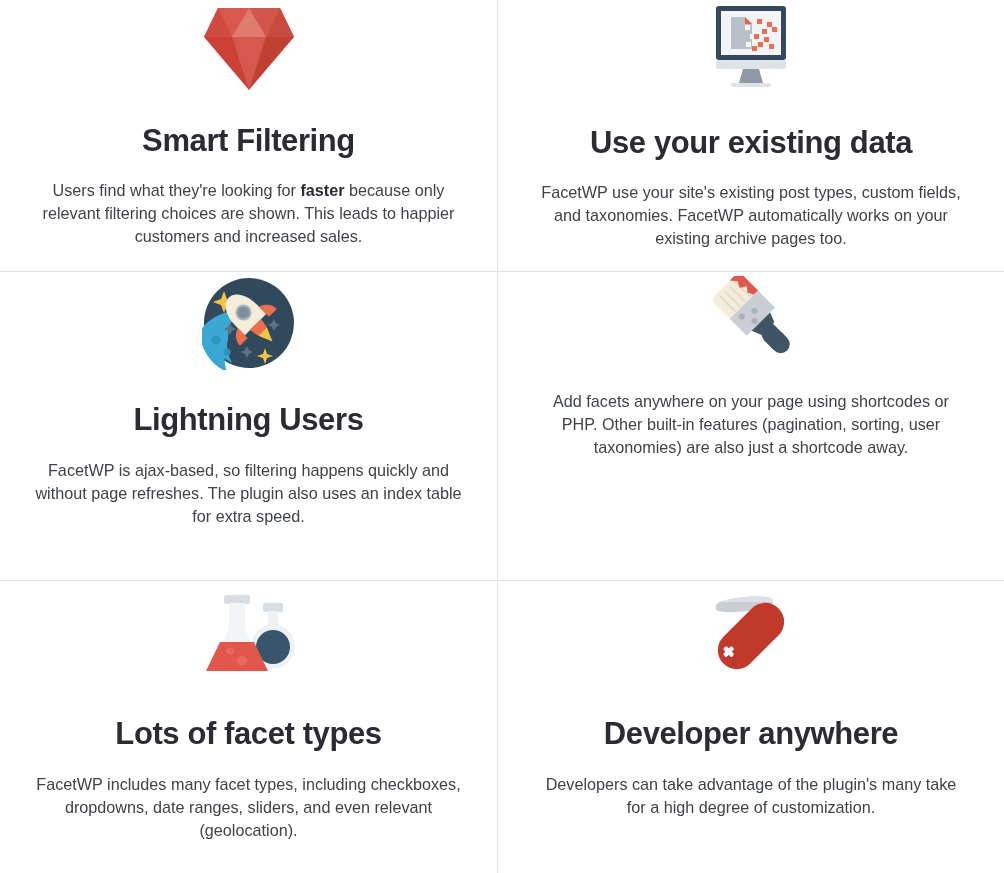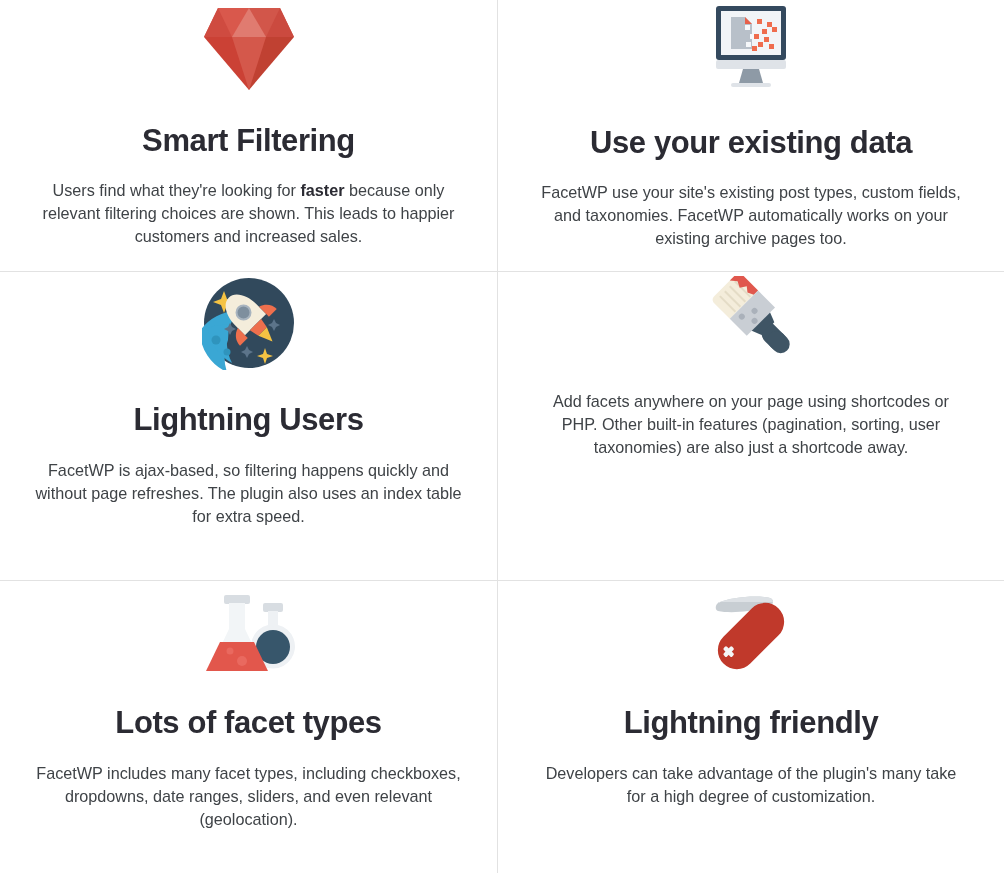--- a/index.html
+++ b/index.html
@@ -74,21 +74,21 @@
   
   .cell-r1 .feature-icon { margin-top: 4px; }
   .cell-r1 .feature-title { margin-top: 31px; }
   .cell-r1 .feature-desc  { margin-top: 19px; }
 
   .cell-r2 .feature-icon { margin-top: 4px; }
   .cell-r2 .feature-title { margin-top: 32px; }
   .cell-r2 .feature-desc  { margin-top: 20px; }
 
   .cell-r3 .feature-icon { margin-top: 4px; }
-  .cell-r3 .feature-title { margin-top: 26px; }
+  .cell-r3 .feature-title { margin-top: 37px; }
   .cell-r3 .feature-desc  { margin-top: 20px; }
 </style>
 </head>
 <body>
 
 <div class="features-grid">
 
   <div class="feature-cell cell-r1">
     <div class="feature-icon">
       <svg width="94" height="88" viewBox="0 0 94 88" aria-hidden="true">
@@ -230,17 +230,17 @@
       <svg width="94" height="94" viewBox="0 0 94 94" aria-hidden="true">
         <path d="M14 18c12-6 40-8 52-5 4 1 4 6 0 8-14 5-38 8-52 5-3-1-3-6 0-8z" fill="#c8ced3"></path>
         <path d="M14 18c12-6 40-8 52-5 2 1 3 2 3 4H14z" fill="#dde1e5"></path>
         <rect x="8" y="32" width="78" height="38" rx="19" fill="#c0392b" transform="rotate(-45 47 51)"></rect>
         <g fill="#f4f6f7" transform="rotate(-45 28 70)">
           <rect x="22" y="63" width="12" height="4.5" rx="1.5"></rect>
           <rect x="25.75" y="59.25" width="4.5" height="12" rx="1.5"></rect>
         </g>
       </svg>
     </div>
-    <h2 class="feature-title">Lightning friendly</h2>
+    <h2 class="feature-title">Developer anywhere</h2>
     <p class="feature-desc">Developers can take advantage of the plugin's many take for a high degree of customization.</p>
   </div>
 
 </div>
 
 </body></html>

